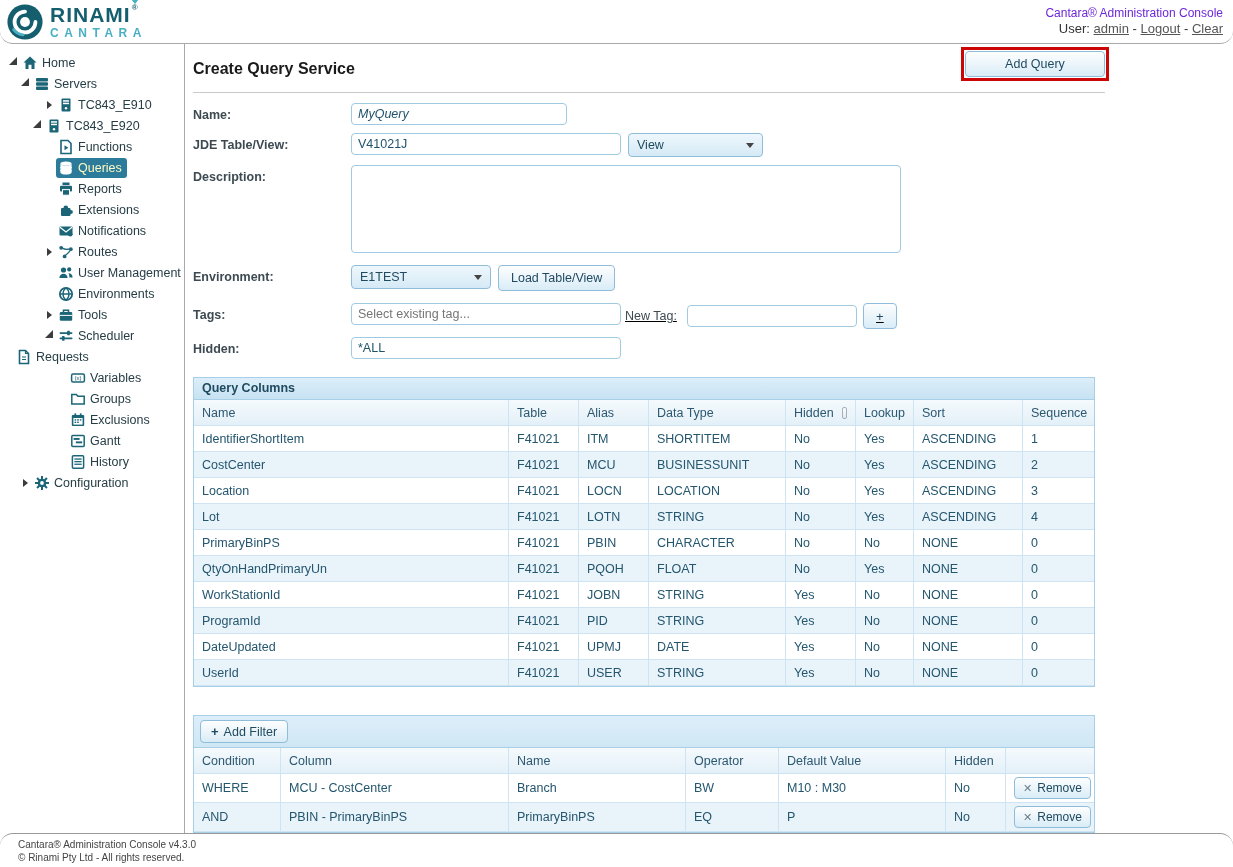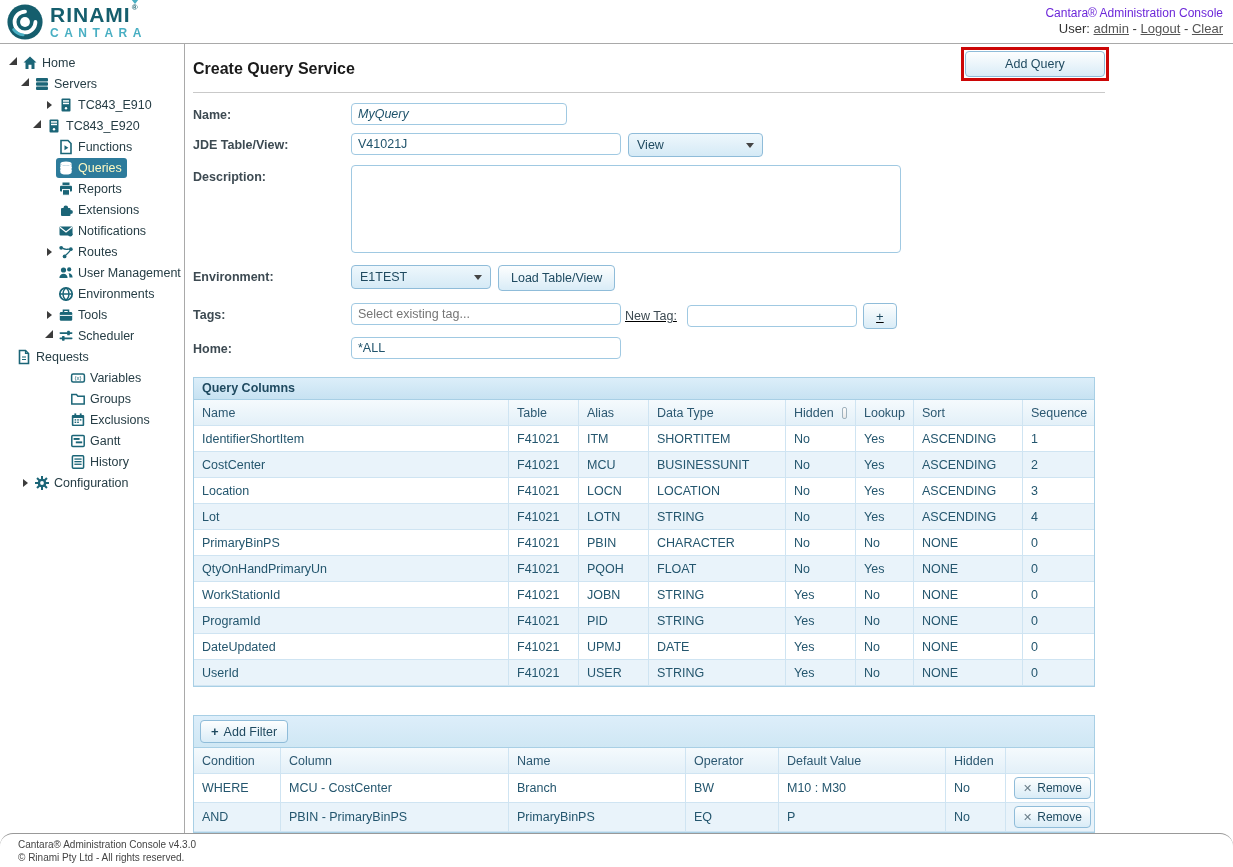--- a/index.html
+++ b/index.html
@@ -1,20 +1,20 @@
 <!DOCTYPE html>
 <html><head>
 <meta charset="utf-8">
 <style>
   * { box-sizing: border-box; margin: 0; padding: 0; }
   html,body { background:#fff; font-family:"Liberation Sans", sans-serif; }
   body { width:1233px; height:867px; overflow:hidden; }
 
   
-  .topbar { height:44px; border-bottom:1px solid #a9a9a9; display:flex; justify-content:space-between; align-items:center; padding:2px 10px 2px 6px; }
+  .topbar { height:44px; border-bottom:1px solid #a9a9a9; display:flex; justify-content:space-between; align-items:center; padding:2px 10px 2px 6px;border-radius:13px; }
   .logo { display:flex; align-items:center; gap:6px; }
   .logo-text { display:flex; flex-direction:column; line-height:1; }
   .brand-row { display:flex; align-items:flex-start; }
   .brand { font-size:21px; font-weight:bold; color:#155e6d; letter-spacing:1px; }
   .i-wrap { position:relative; }
   .tri { position:absolute; top:-4px; left:0px; width:0; height:0; border-left:4px solid transparent; border-right:4px solid transparent; border-top:5px solid #49afc3; }
   .reg { font-size:8px; color:#155e6d; font-weight:bold; margin-left:1px; }
   .subbrand { font-size:12px; font-weight:bold; color:#49afc3; letter-spacing:5.5px; margin-top:2px; }
   .top-right { text-align:right; line-height:1.25; }
   .console-title { font-size:12px; font-weight:normal; color:#6d28d9; }
@@ -457,21 +457,21 @@
       <div class="flabel">Tags:</div>
       <input class="inp" style="width: 270px;" placeholder="Select existing tag...">
       <div class="tags-extra">
         <span class="newtag-label">New Tag:</span>
         <input class="inp" style="width: 170px;" value="">
         <button class="btn btn-plus" style="margin-left:6px">+</button>
       </div>
     </div>
 
     <div class="form-row">
-      <div class="flabel">Home:</div>
+      <div class="flabel">Hidden:</div>
       <input class="inp" style="width: 270px;" value="*ALL">
     </div>
 
     <div class="panel">
       <div class="panel-title">Query Columns</div>
       <div class="grid grid-cols">
         <div class="cell hcell">Name</div>
         <div class="cell hcell">Table</div>
         <div class="cell hcell">Alias</div>
         <div class="cell hcell">Data Type</div>

